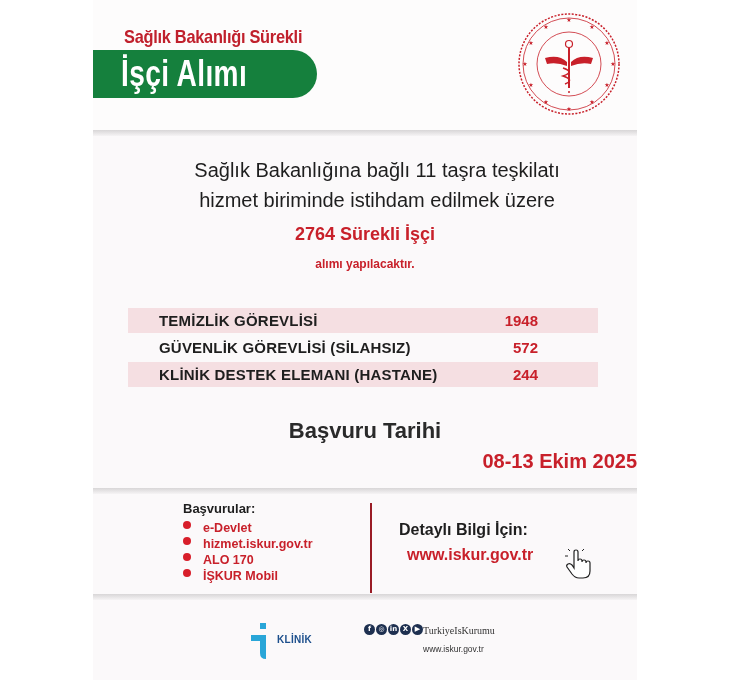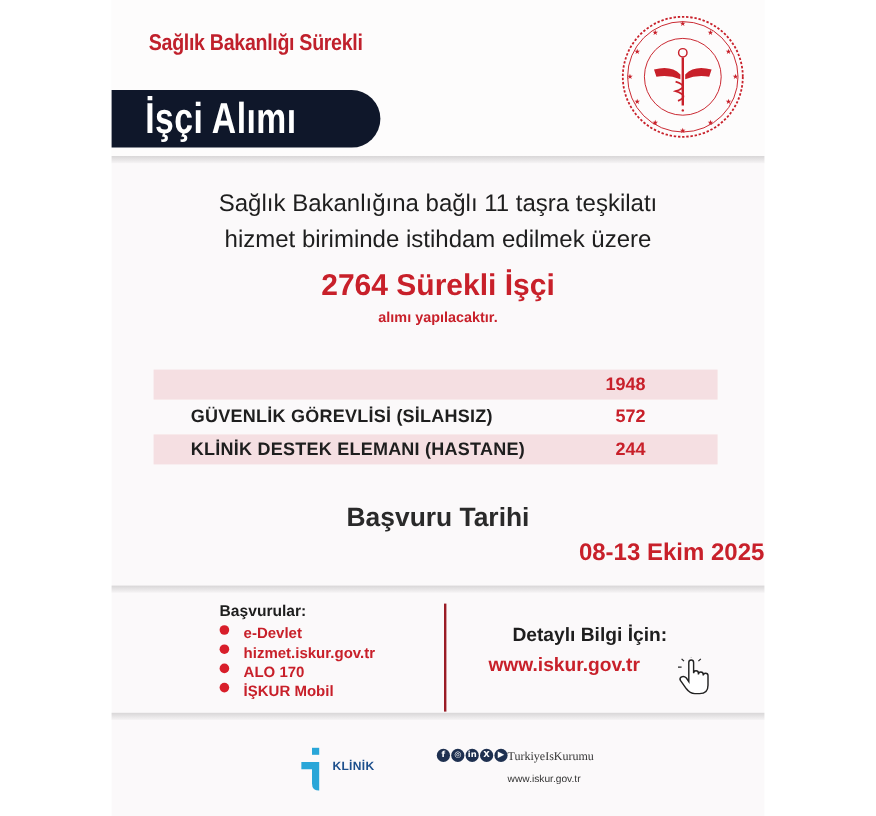--- a/index.html
+++ b/index.html
@@ -13,49 +13,49 @@
 
   
   .header { position: absolute; left: 0; top: 0; width: 544px; height: 133px; background: #fdfcfc; }
   .subtitle {
     position: absolute; left: 31px; top: 26px;
     font-family: "Liberation Sans", sans-serif; font-weight: bold;
     font-size: 19px; color: #c0202c; letter-spacing: -0.3px;
     transform: scaleX(0.86); transform-origin: left center;
   }
   .title-banner {
-    position: absolute; left: 0; top: 75px; width: 224px; height: 48px;
-    background: #0f172a; border-radius: 0 24px 24px 0;
+    position: absolute; left: 0; top: 50px; width: 224px; height: 48px;
+    background: #15803d; border-radius: 0 24px 24px 0;
   }
   .title-text {
     position: absolute; left: 28px; top: 3px;
     font-family: "Liberation Sans", sans-serif; font-weight: bold;
     font-size: 36px; color: #ffffff; letter-spacing: 0.5px;
     transform: scaleX(0.78); transform-origin: left center;
   }
   .seal {
     position: absolute; left: 422px; top: 10px; width: 108px; height: 108px;
   }
 
   
   .shadow-line { position: absolute; left: 0; width: 544px; height: 6px;
     background: linear-gradient(#d8d6d7, #f6f4f5); }
 
   
   .main { position: absolute; left: 0; top: 136px; width: 544px; height: 352px; }
   .intro {
-    position: absolute; left: 0; width: 544px; text-align: center;
+    position: absolute; left: 12px; width: 544px; text-align: center;
     font-family: "Liberation Sans", sans-serif; font-size: 20px; color: #1e1e1e;
   }
   .intro.l1 { top: 23px; }
   .intro.l2 { top: 53px; }
   .big-count {
     position: absolute; left: 0; top: 88px; width: 544px; text-align: center;
     font-family: "Liberation Sans", sans-serif; font-weight: bold;
-    font-size: 25px; color: #c8202a;
+    font-size: 18px; color: #c8202a;
   }
   .sub-count {
     position: absolute; left: 0; top: 121px; width: 544px; text-align: center;
     font-family: "Liberation Sans", sans-serif; font-weight: bold;
     font-size: 12px; color: #c8202a;
   }
 
   .positions { position: absolute; left: 35px; top: 172px; width: 470px; }
   .pos-row { position: relative; height: 25px; margin-bottom: 2px; }
   .pos-row.striped { background: #f5dfe2; }
@@ -92,21 +92,21 @@
   .channel-item { display: flex; height: 16px; }
   .channel-dot { width: 8px; height: 8px; border-radius: 50%; background: #d81e2a; margin-right: 12px; }
   .channel-label {
     font-family: "Liberation Sans", sans-serif; font-weight: bold;
     font-size: 12.5px; color: #c8202a;
   }
   .vdivider { position: absolute; left: 277px; top: 10px; width: 2px; height: 90px; background: #9a1c25; }
   .detail-title {
     position: absolute; left: 306px; top: 28px;
     font-family: "Liberation Sans", sans-serif; font-weight: bold;
-    font-size: 16px; color: #1e1e1e; margin-left: 28px;
+    font-size: 16px; color: #1e1e1e;
   }
   .detail-link {
     position: absolute; left: 314px; top: 53px;
     font-family: "Liberation Sans", sans-serif; font-weight: bold;
     font-size: 16px; color: #c8202a;
   }
   .hand-icon { position: absolute; left: 470px; top: 55px; width: 30px; height: 32px; }
 
   
   .footer { position: absolute; left: 0; top: 600px; width: 544px; height: 80px; }
@@ -171,20 +171,21 @@
   <div class="shadow-line" style="top:130px;"></div>
 
   <div class="main">
     <div class="intro l1">Sağlık Bakanlığına bağlı 11 taşra teşkilatı</div>
     <div class="intro l2">hizmet biriminde istihdam edilmek üzere</div>
     <div class="big-count">2764 Sürekli İşçi</div>
     <div class="sub-count">alımı yapılacaktır.</div>
 
     <div class="positions">
       <div class="pos-row striped">
+        <span class="pos-name">TEMİZLİK GÖREVLİSİ</span>
         <span class="pos-count">1948</span>
       </div>
       <div class="pos-row">
         <span class="pos-name">GÜVENLİK GÖREVLİSİ (SİLAHSIZ)</span>
         <span class="pos-count">572</span>
       </div>
       <div class="pos-row striped">
         <span class="pos-name">KLİNİK DESTEK ELEMANI (HASTANE)</span>
         <span class="pos-count">244</span>
       </div>

